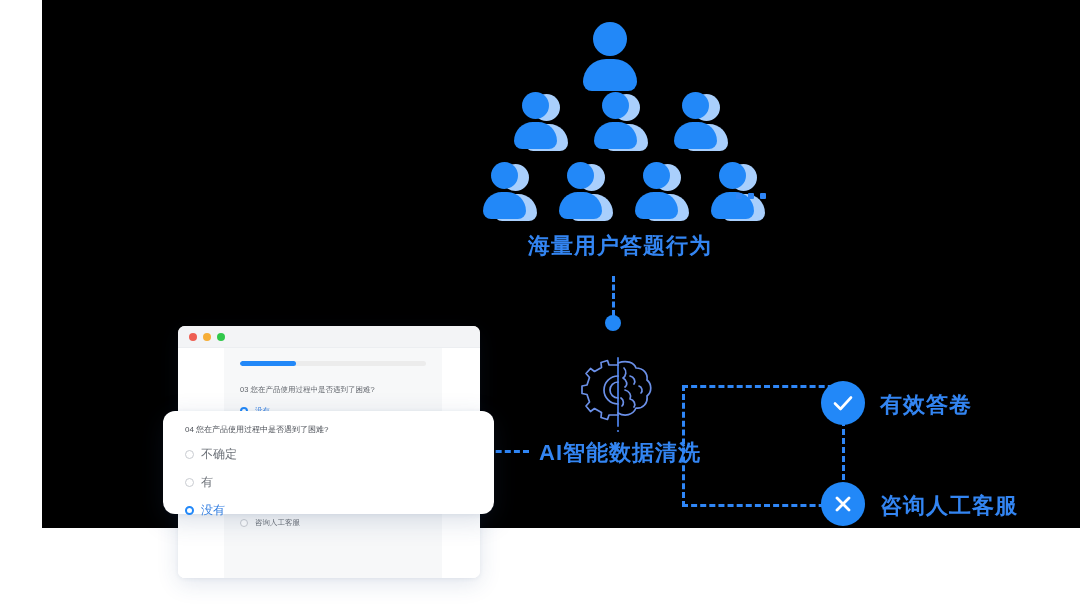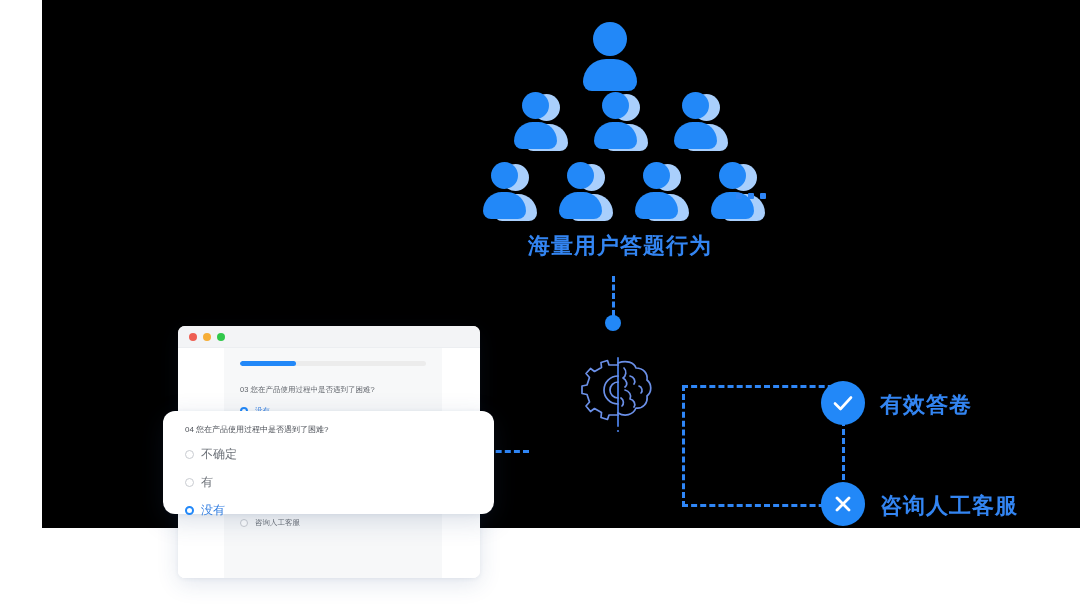--- a/index.html
+++ b/index.html
@@ -289,20 +289,21 @@
       <path d="M38 7 C46 4 54 6 56 12 C63 12 68 17 67 24 C72 28 72 36 67 40
                C68 47 63 53 56 52 C53 59 45 61 38 57"></path>
       <path d="M44 12 C47 15 46 20 43 22 C47 24 48 29 45 31"></path>
       <path d="M50 20 C54 21 56 25 54 28"></path>
       <path d="M45 34 C49 35 52 39 50 43 C54 44 56 48 54 51"></path>
       <path d="M41 42 C44 44 44 48 42 50"></path>
       <path d="M59 30 C62 31 63 35 61 37"></path>
     </svg>
   </div>
 
+  <div class="bigLabel" id="lbl-ai">AI智能数据清洗</div>
 
   <div class="dotNode" id="dot-card"></div>
   <div class="hline" id="conn-h1"></div>
 
   <div id="bracket">
     <div class="bLeft"></div>
     <div class="bTop"></div>
     <div class="bBot"></div>
   </div>
   <div id="conn-mid"></div>

